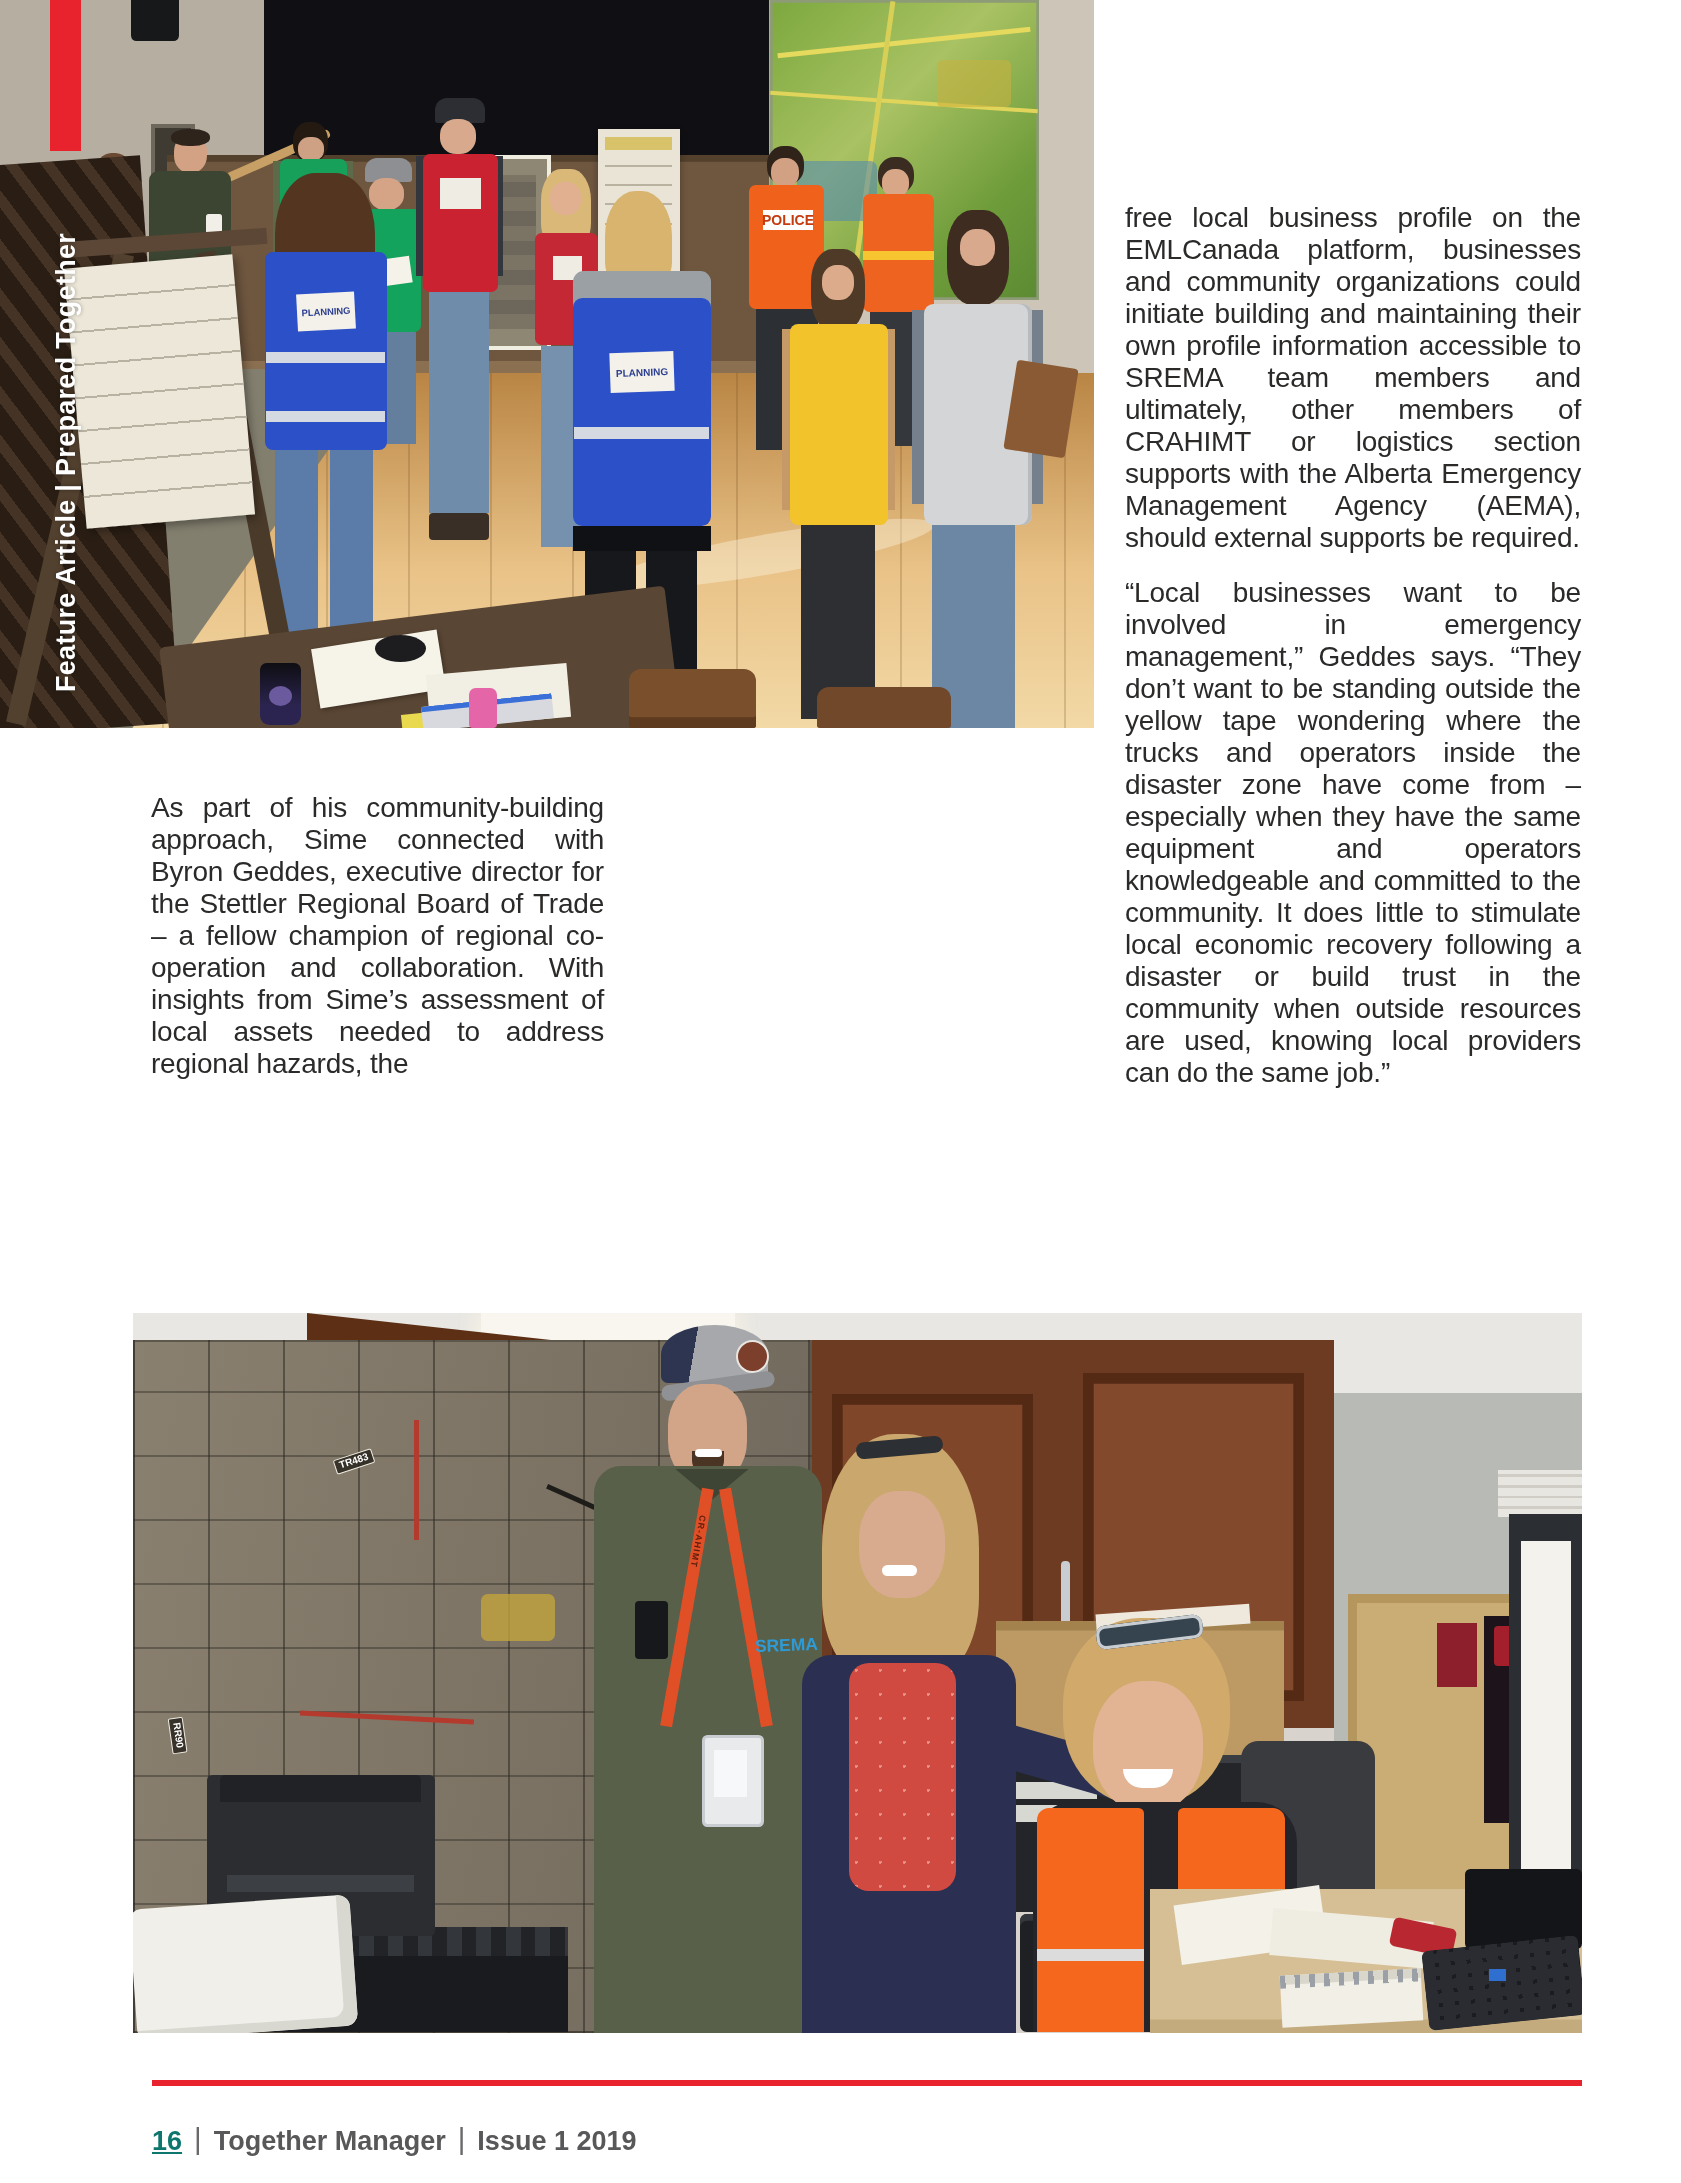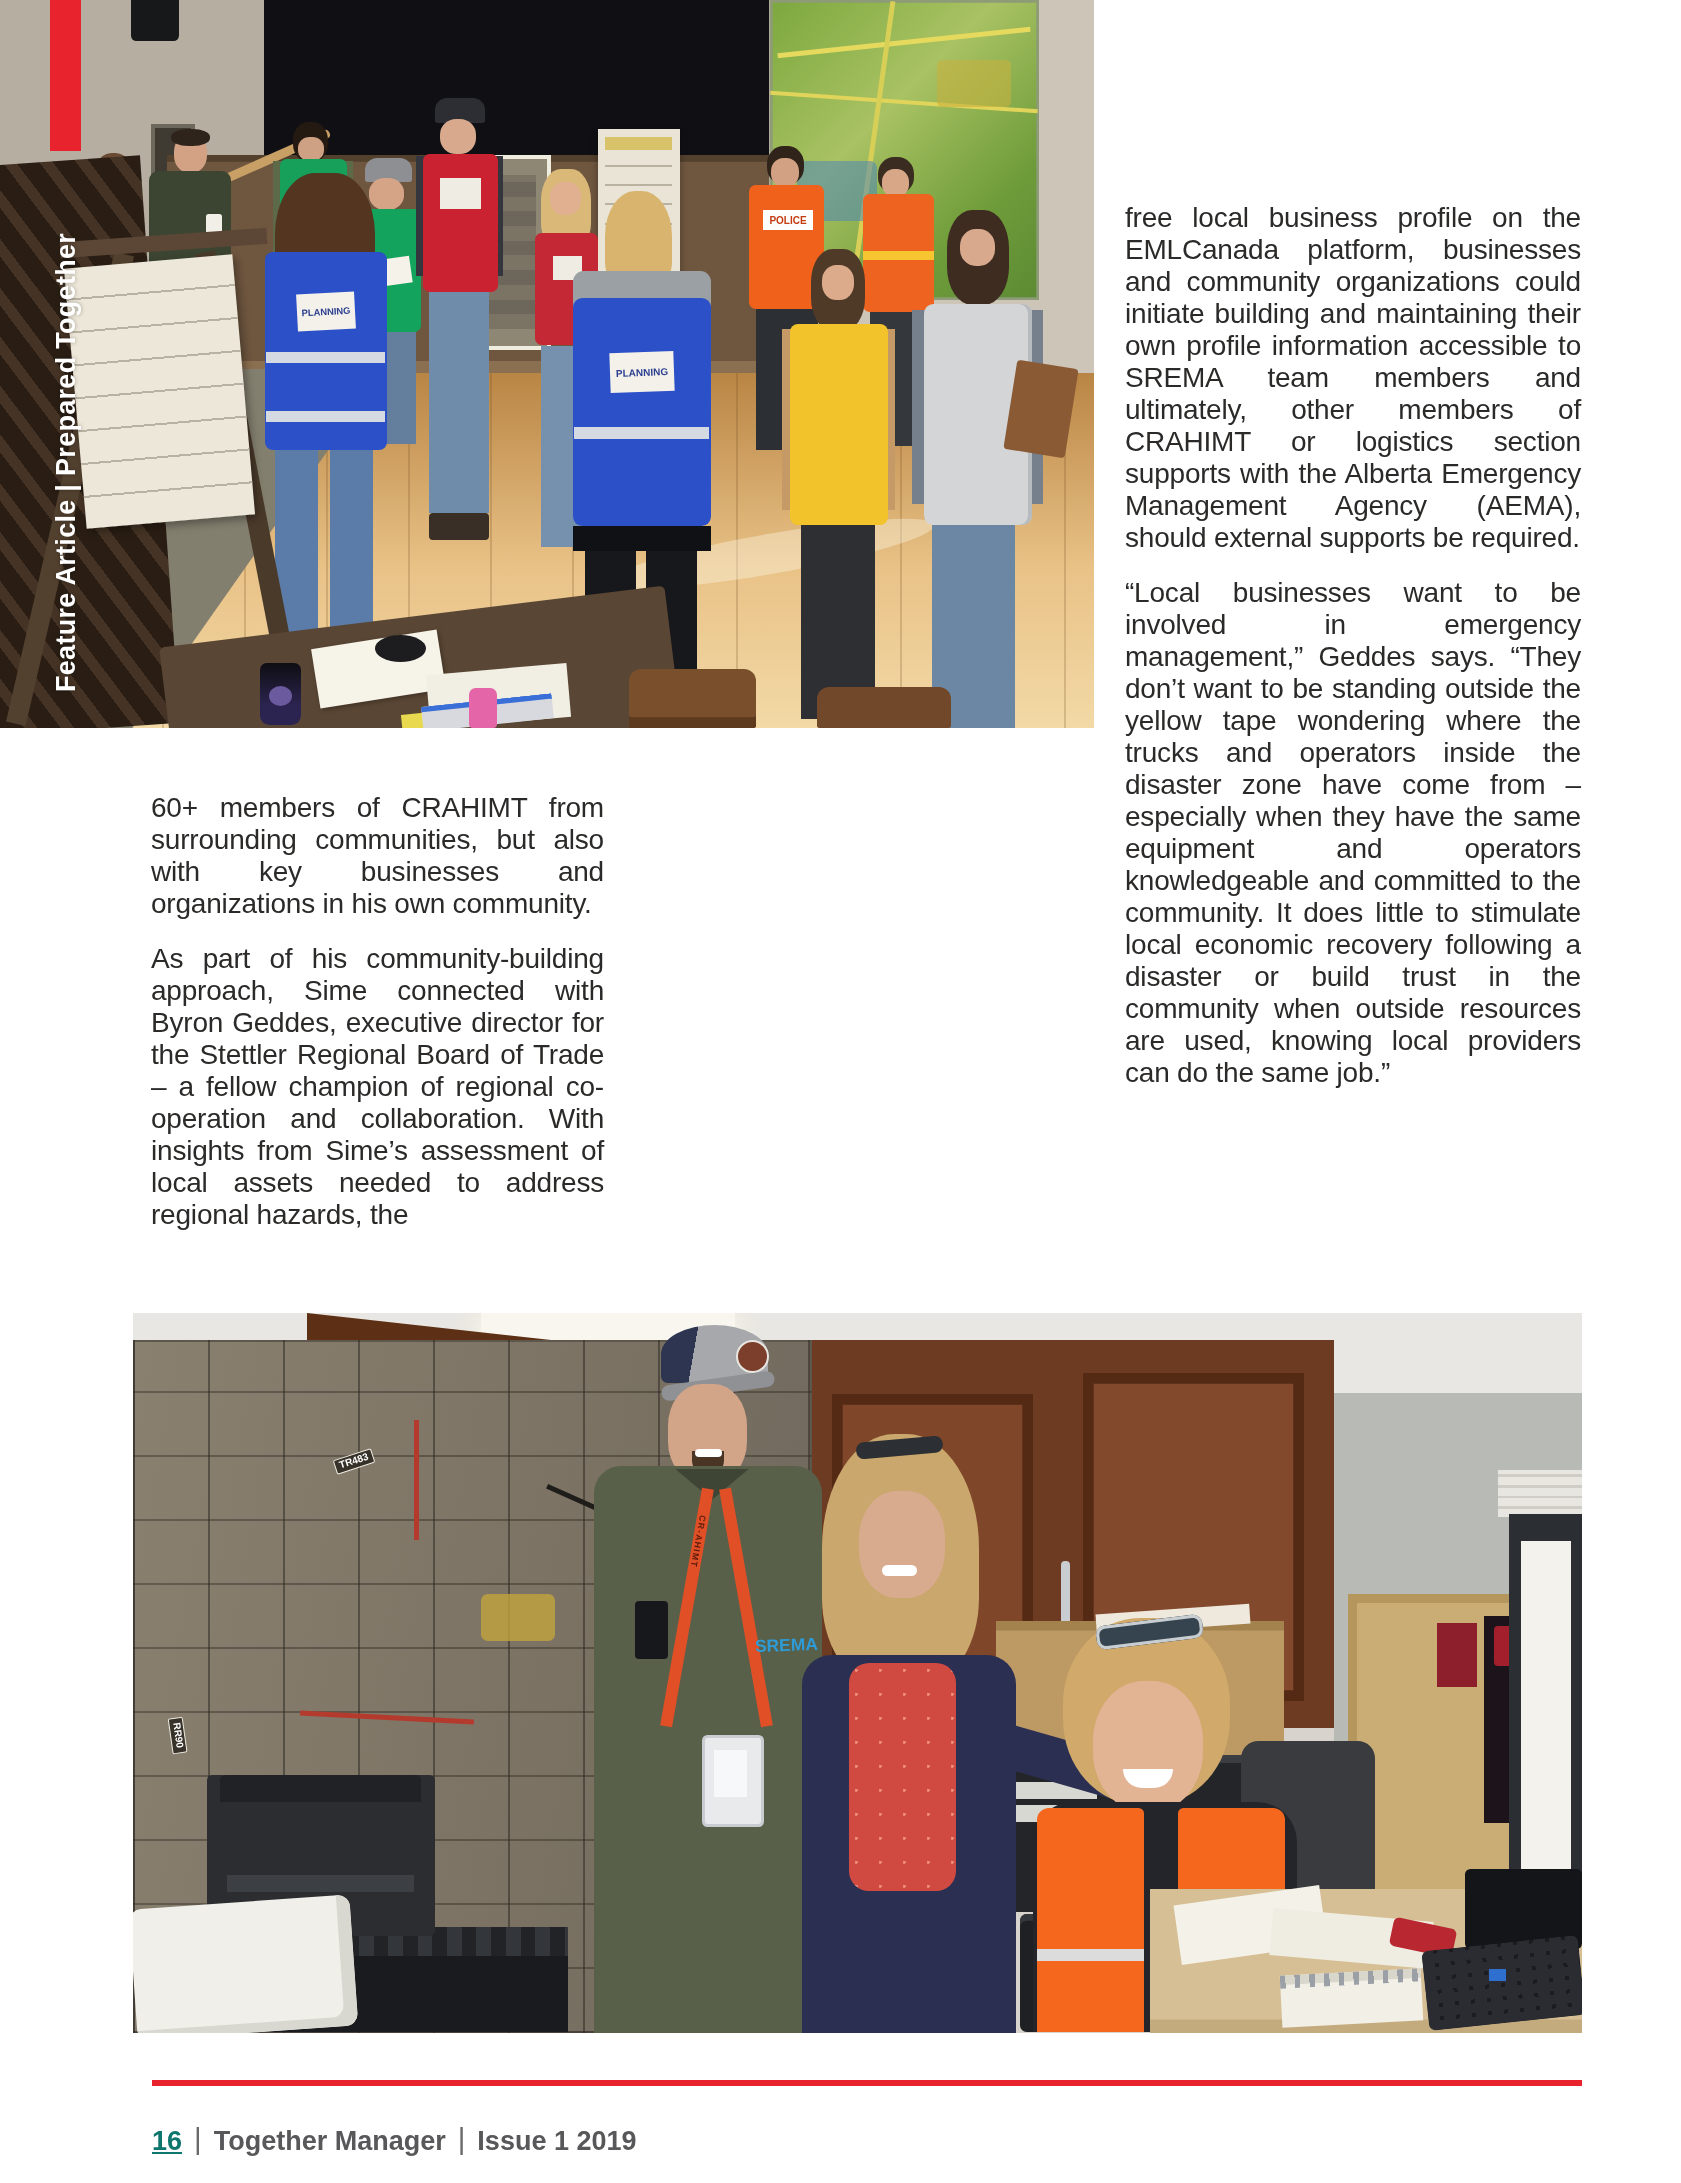--- a/index.html
+++ b/index.html
@@ -107,21 +107,21 @@
       <div style="left:10.7px;top:0;width:50px;height:78px;background:#d9b878;border-radius:40% 40% 30% 30%;"></div>
       <div style="left:20px;top:13.4px;width:31px;height:33px;background:#e0b091;border-radius:45%;"></div>
       <div style="left:5.4px;top:64px;width:63px;height:112px;background:#c32834;border-radius:6.7px;"></div>
       <div style="left:23px;top:87px;width:29.4px;height:24px;background:#efece4;"></div>
       <div style="left:10.7px;top:177px;width:52px;height:201px;background:#7591ad;"></div>
     </div>
     <div style="left:744px;top:146px;width:87px;height:308px;">
       <div style="left:23px;top:0;width:37px;height:39px;background:#30241a;border-radius:45%;"></div>
       <div style="left:27px;top:12px;width:28px;height:29.4px;background:#d2a184;border-radius:45%;"></div>
       <div style="left:5.4px;top:39px;width:75px;height:124px;background:#f0611c;border-radius:6.7px;"></div>
-      <div class="vest-tag" style="left:19px;top:64px;width:50px;height:20px;font-size:10px;color:#c43b10;background:#fdfdfb;">POLICE</div>
+      <div class="vest-tag" style="left:19px;top:64px;width:50px;height:20px;font-size:14px;color:#c43b10;background:#fdfdfb;">POLICE</div>
       <div style="left:12px;top:163px;width:62px;height:141px;background:#2c2f33;"></div>
     </div>
     <div style="left:858px;top:157px;width:80px;height:294px;">
       <div style="left:20px;top:0;width:36px;height:37px;background:#3a2c20;border-radius:45%;"></div>
       <div style="left:24px;top:12px;width:27px;height:28px;background:#d7a788;border-radius:45%;"></div>
       <div style="left:5.4px;top:37px;width:71px;height:118px;background:#ef6320;border-radius:6.7px;"></div>
       <div style="left:5.4px;top:94px;width:71px;height:9.4px;background:#f6c530;"></div>
       <div style="left:12px;top:155px;width:58px;height:134px;background:#34373c;"></div>
     </div>
     <div style="left:782px;top:249px;width:114px;height:479px;">
@@ -185,21 +185,20 @@
     <div style="left:469px;top:688px;width:28px;height:40px;background:#e566a8;border-radius:6.7px 6.7px 4px 4px;"></div>
 
     <div style="left:629px;top:669px;width:127px;height:59px;background:#7a4f2c;border-radius:12px 12px 2.7px 2.7px;box-shadow:inset 0 -10.7px 0 #5e3a1e;"></div>
     <div style="left:817px;top:687px;width:134px;height:41px;background:#71482a;border-radius:12px 12px 2.7px 2.7px;"></div>
   </div>
 
   <div class="accent-bar" style="background:#e8232e;"></div>
   <div class="vertical-label">Feature Article | Prepared Together</div>
 
   <div class="col" style="left:151px;top:792px;">
-    <p>60+ members of CRAHIMT from surrounding communities, but also with key businesses and organizations in his own community.</p>
     <p>As part of his community-building approach, Sime connected with Byron Geddes, executive director for the Stettler Regional Board of Trade – a fellow champion of regional co-operation and collaboration. With insights from Sime’s assessment of local assets needed to address regional hazards, the</p>
   </div>
   <div class="col" style="left:638px;top:792px;">
   </div>
   <div class="col" style="left:1125px;top:202px;width:456px;">
     <p>free local business profile on the EMLCanada platform, businesses and community organizations could initiate building and maintaining their own profile information accessible to SREMA team members and ultimately, other members of CRAHIMT or logistics section supports with the Alberta Emergency Management Agency (AEMA), should external supports be required.</p>
     <p>“Local businesses want to be involved in emergency management,” Geddes says. “They don’t want to be standing outside the yellow tape wondering where the trucks and operators inside the disaster zone have come from – especially when they have the same equipment and operators knowledgeable and committed to the community. It does little to stimulate local economic recovery following a disaster or build trust in the community when outside resources are used, knowing local providers can do the same job.”</p>
   </div>
 
   <div class="photo" style="left:133px;top:1313px;width:1449px;height:720px;background:#d8d4cd;">

